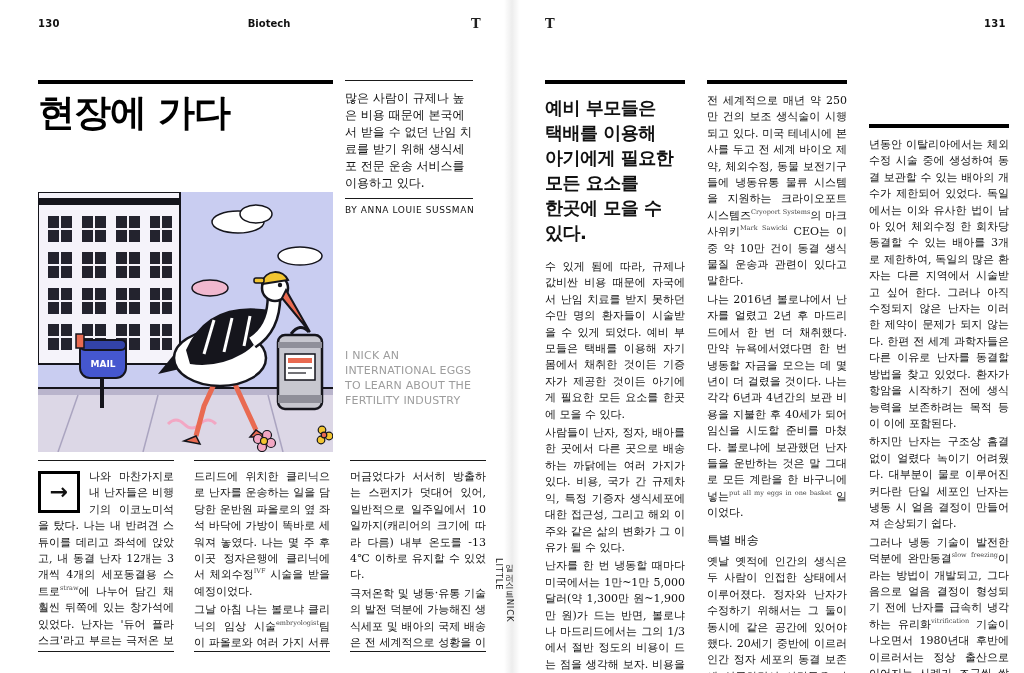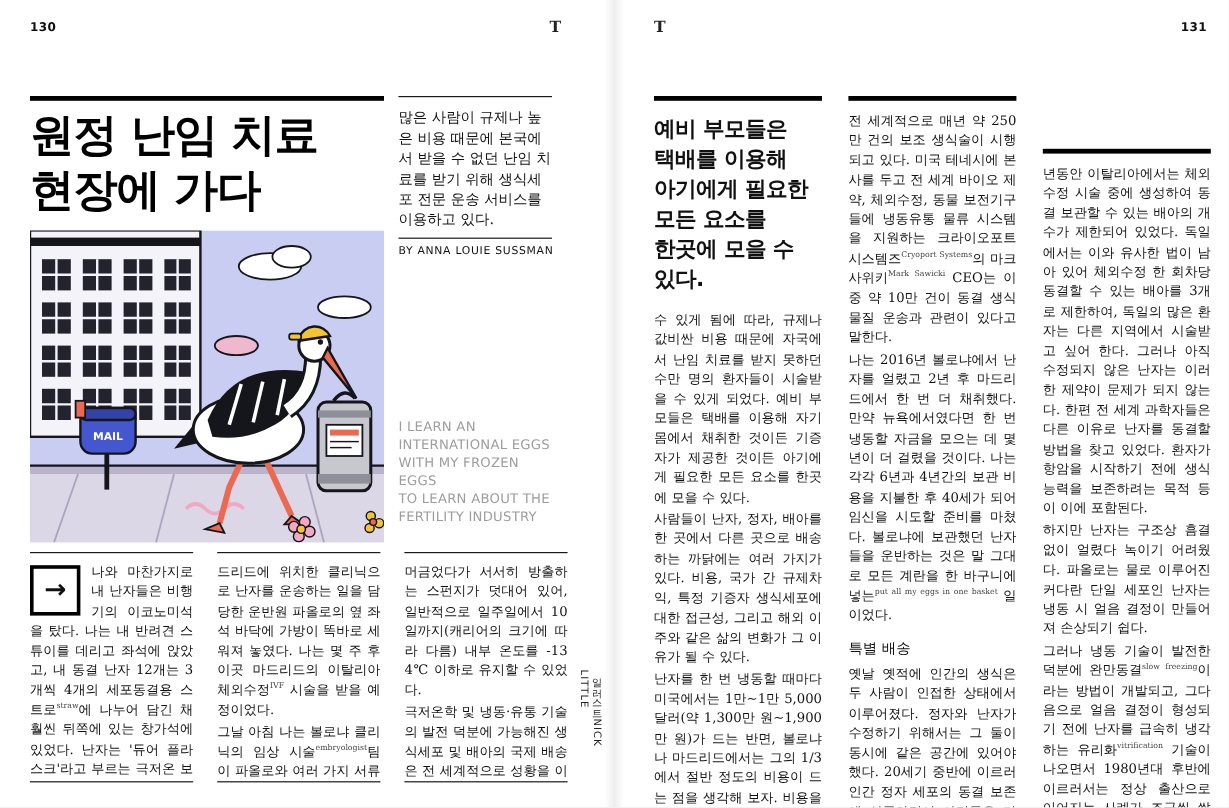--- a/index.html
+++ b/index.html
@@ -1,21 +1,21 @@
 <!DOCTYPE html>
 <html lang="ko"><head>
 <meta charset="utf-8">
 <style>
   html,body{margin:0;padding:0;background:#e8e8e8;}
   .spread{position:relative;width:1024px;height:673px;background:#ffffff;overflow:hidden;
           font-family:"DejaVu Sans","Liberation Sans",sans-serif;color:#111;}
   .gutter{position:absolute;left:504px;top:0;width:16px;height:100%;
           background:linear-gradient(to right,rgba(0,0,0,0) 0%,rgba(0,0,0,.07) 50%,rgba(0,0,0,0) 100%);}
   .page{position:absolute;top:0;width:512px;height:673px;}
-  .page-left{left:0;}
+  .page-left{left:13px;}
   .page-right{left:512px;}
 
   
   .folio{position:absolute;top:18px;font-size:10px;font-weight:bold;letter-spacing:.3px;}
   .section-label{position:absolute;top:18px;left:0;width:100%;text-align:center;font-size:10px;font-weight:bold;}
   .masthead{position:absolute;top:16px;font-size:13px;font-weight:bold;font-family:"DejaVu Serif","Liberation Serif",serif;color:#222;}
 
   
   .rule-thick{position:absolute;height:4px;background:#000;}
   .rule-thin{position:absolute;height:1px;background:#1a1a1a;}
@@ -47,25 +47,25 @@
 
   .illo{position:absolute;left:25px;top:192px;width:295px;height:260px;}
 </style>
 </head>
 <body>
 
 <div class="spread">
 
   <div class="page page-left">
     <div class="folio" style="left:25px;">130</div>
+    <div class="section-label">Biotech</div>
     <div class="masthead" style="left:458px;">T</div>
 
     <div class="rule-thick" style="left:25px;top:80px;width:295px;"></div>
     <div class="headline">
-      <div>원정 난임 치료</div>
       <div>현장에 가다</div>
     </div>
 
     <div class="rule-thin" style="left:332px;top:80px;width:128px;"></div>
     <div class="standfirst">많은 사람이 규제나 높은 비용 때문에 본국에서 받을 수 없던 난임 치료를 받기 위해 생식세포 전문 운송 서비스를 이용하고 있다.</div>
 
     <div class="rule-thin" style="left:332px;top:198px;width:128px;"></div>
     <div class="byline">BY ANNA LOUIE SUSSMAN</div>
 
     <svg class="illo" viewBox="0 0 295 260">
@@ -178,33 +178,32 @@
         <g stroke="#15151c" stroke-width="1.2">
           <circle cx="284" cy="238" r="3.8" fill="#f2c531"></circle>
             <circle cx="291" cy="244" r="3.8" fill="#f2c531"></circle>
             <circle cx="283" cy="248" r="3.8" fill="#f2c531"></circle>
           <circle cx="286" cy="243" r="2.8" fill="#e96a51"></circle>
         </g>
       </g>
     </svg>
 
     <div class="caption">
-      <div>I LEARN AN</div>
+      <div>I NICK AN</div>
       <div>INTERNATIONAL EGGS</div>
-      <div>WITH MY FROZEN EGGS</div>
       <div>TO LEARN ABOUT THE</div>
       <div>FERTILITY INDUSTRY</div>
     </div>
 
     <div class="col col-left" style="left:25px;width:136px;">
         <div class="arrow-box">→</div>
         <p class="body-para"><span>나와 마찬가지로 내 난자들은 비행기의 이코노미석을 탔다. 나는 내 반려견 스튜이를 데리고 좌석에 앉았고, 내 동결 난자 12개는 3개씩 4개의 세포동결용 스트로</span><sup class="gloss">straw</sup><span>에 나누어 담긴 채 훨씬 뒤쪽에 있는 창가석에 있었다. 난자는 '듀어 플라스크'라고 부르는 극저온 보관 용기에 안전하게 담겨 있었는데, 이는 다시 소형 기내수하물 크기의 바퀴 달린 금속 캐리어에 실렸다. 이탈리아 볼로냐의 난임 클리닉에서 스페인 마</span></p>
       </div>
     <div class="col col-left" style="left:181px;width:136px;">
-        <p class="body-para"><span>드리드에 위치한 클리닉으로 난자를 운송하는 일을 담당한 운반원 파올로의 옆 좌석 바닥에 가방이 똑바로 세워져 놓였다. 나는 몇 주 후 이곳 마드리드의 이탈리아 체외수정</span><sup class="gloss">IVF</sup><span> 시술을 받을 예정이었다.</span></p>
+        <p class="body-para"><span>드리드에 위치한 클리닉으로 난자를 운송하는 일을 담당한 운반원 파올로의 옆 좌석 바닥에 가방이 똑바로 세워져 놓였다. 나는 몇 주 후 이곳 정자은행에 클리닉에서 체외수정</span><sup class="gloss">IVF</sup><span> 시술을 받을 예정이었다.</span></p>
         <p class="body-para"><span>그날 아침 나는 볼로냐 클리닉의 임상 시술</span><sup class="gloss">embryologist</sup><span>팀이 파올로와 여러 가지 서류를 주고받는 모습을 보았다. 파올로는 공항 보안검색대를 통과할 때 난자에 엑스레이 촬영을 하지 않도록 이 서류들을 보여줬다. 듀어 플라스크 안에는 액체 질소를</span></p>
       </div>
     <div class="col col-left" style="left:337px;width:136px;">
         <p class="body-para"><span>머금었다가 서서히 방출하는 스펀지가 덧대어 있어, 일반적으로 일주일에서 10일까지(캐리어의 크기에 따라 다름) 내부 온도를 -134℃ 이하로 유지할 수 있었다.</span></p>
         <p class="body-para"><span>극저온학 및 냉동·유통 기술의 발전 덕분에 가능해진 생식세포 및 배아의 국제 배송은 전 세계적으로 성황을 이루고 있는 난임 치료 분야의 일환으로 성장하고 있다. 사람들의 출산 연령이 높아지면서 난임 치료의 수요는 매년 증가하고 있다. 그런 가운데 난자, 정자, 배아를 국경을 넘어 운송할</span></p>
       </div>
 
     <div class="credit-vert">일러스트 NICK LITTLE</div>
   </div>
 
@@ -221,19 +220,19 @@
         </div>
     </div>
     <div class="col col-right" style="left:195px;width:140px;">
         <p class="body-para"><span>전 세계적으로 매년 약 250만 건의 보조 생식술이 시행되고 있다. 미국 테네시에 본사를 두고 전 세계 바이오 제약, 체외수정, 동물 보전기구들에 냉동유통 물류 시스템을 지원하는 크라이오포트 시스템즈</span><sup class="gloss">Cryoport Systems</sup><span>의 마크 사위키</span><sup class="gloss">Mark Sawicki</sup><span> CEO는 이 중 약 10만 건이 동결 생식 물질 운송과 관련이 있다고 말한다.</span></p>
         <p class="body-para"><span>나는 2016년 볼로냐에서 난자를 얼렸고 2년 후 마드리드에서 한 번 더 채취했다. 만약 뉴욕에서였다면 한 번 냉동할 자금을 모으는 데 몇 년이 더 걸렸을 것이다. 나는 각각 6년과 4년간의 보관 비용을 지불한 후 40세가 되어 임신을 시도할 준비를 마쳤다. 볼로냐에 보관했던 난자들을 운반하는 것은 말 그대로 모든 계란을 한 바구니에 넣는</span><sup class="gloss">put all my eggs in one basket</sup><span> 일이었다.</span></p>
         <div class="subhead">특별 배송</div>
         <p class="body-para"><span>옛날 옛적에 인간의 생식은 두 사람이 인접한 상태에서 이루어졌다. 정자와 난자가 수정하기 위해서는 그 둘이 동시에 같은 공간에 있어야 했다. 20세기 중반에 이르러 인간 정자 세포의 동결 보존에 성공하면서 사람들은 마침내 정자를 정자은행에 보관했다가 다른 장소로 운송할 수 있게 되었다. 저온 상태를 유지하며 물질을 운송하는 일은 '듀어 기술'(1892년 단열 기능이 뛰어난 이중벽 진공 플라스크 발명한 제임스 듀어</span></p>
       </div>
     <div class="col col-right" style="left:357px;width:140px;margin-top:44px;">
         <p class="body-para"><span>년동안 이탈리아에서는 체외수정 시술 중에 생성하여 동결 보관할 수 있는 배아의 개수가 제한되어 있었다. 독일에서는 이와 유사한 법이 남아 있어 체외수정 한 회차당 동결할 수 있는 배아를 3개로 제한하여, 독일의 많은 환자는 다른 지역에서 시술받고 싶어 한다. 그러나 아직 수정되지 않은 난자는 이러한 제약이 문제가 되지 않는다. 한편 전 세계 과학자들은 다른 이유로 난자를 동결할 방법을 찾고 있었다. 환자가 항암을 시작하기 전에 생식능력을 보존하려는 목적 등이 이에 포함된다.</span></p>
-        <p class="body-para"><span>하지만 난자는 구조상 흠결 없이 얼렸다 녹이기 어려웠다. 파올로는 물로 이루어진 커다란 단일 세포인 난자는 냉동 시 얼음 결정이 만들어져 손상되기 쉽다.</span></p>
+        <p class="body-para"><span>하지만 난자는 구조상 흠결 없이 얼렸다 녹이기 어려웠다. 대부분이 물로 이루어진 커다란 단일 세포인 난자는 냉동 시 얼음 결정이 만들어져 손상되기 쉽다.</span></p>
         <p class="body-para"><span>그러나 냉동 기술이 발전한 덕분에 완만동결</span><sup class="gloss">slow freezing</sup><span>이라는 방법이 개발되고, 그다음으로 얼음 결정이 형성되기 전에 난자를 급속히 냉각하는 유리화</span><sup class="gloss">vitrification</sup><span> 기술이 나오면서 1980년대 후반에 이르러서는 정상 출산으로 이어지는 사례가 조금씩 쌓이기 시작했다. 동결 난자를 이용한 체외수정 성공률은 시술한 병원이나 환자의 연령에 따라 다르지만, 일부 난임 클리닉에서 진행된 연구에서는 동결 난자를 사용한 체외수정 성공률이 신선 난자를 사용한 체외수정 성공률만큼 높은 것으로 나타났다.</span></p>
       </div>
   </div>
 
   <div class="gutter"></div>
 </div>
 
 </body></html>

